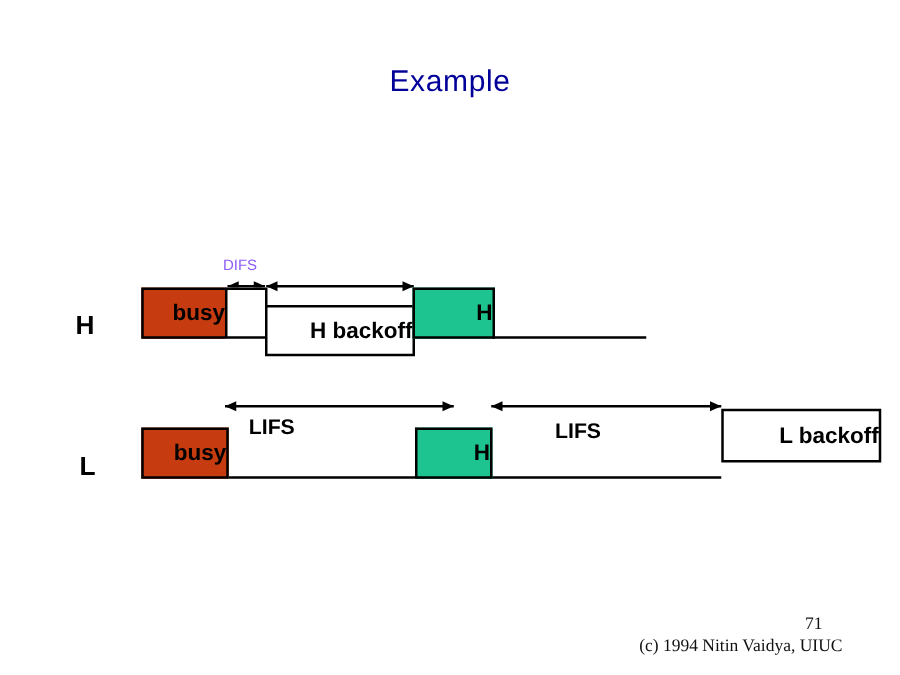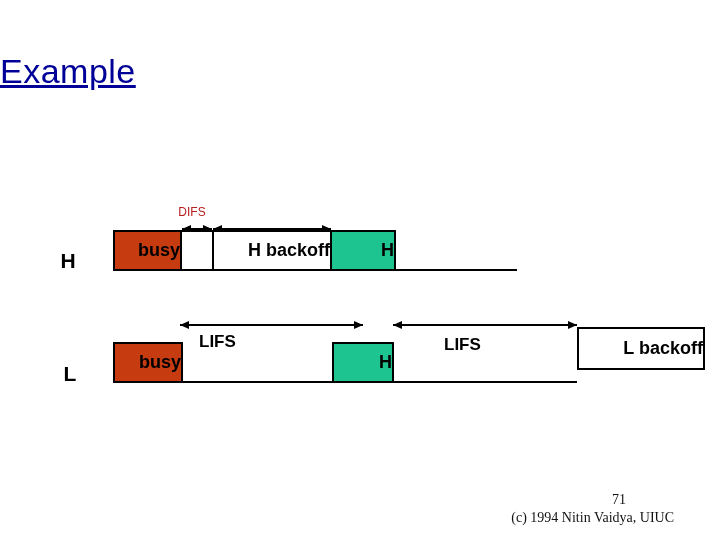--- a/index.html
+++ b/index.html
@@ -7,25 +7,24 @@
     position: relative;
     width: 720px;
     height: 540px;
     background: #ffffff;
     font-family: "Liberation Sans", sans-serif;
     overflow: hidden;
   }
   .abs { position: absolute; }
   .title {
     left: 0; right: 0; top: 52px;
-    text-align: left;
-    font-size: 34px;
+    text-align: center;
+    font-size: 24px;
     color: var(--title-text, #000099);
     letter-spacing: 0.5px;
-    text-decoration: underline;
   }
   .station {
     font-weight: bold;
     font-size: 21px;
     color: #000;
     text-align: center;
     width: 26px;
   }
   .box {
     position: absolute;
@@ -66,21 +65,21 @@
     text-align: left;
     font-weight: bold;
     font-size: 17px;
     color: #000;
   }
   .difs {
     position: absolute;
     text-align: center;
     font-size: 12px;
     font-weight: normal;
-    color: #b91c1c;
+    color: #8b5cf6;
   }
   .footer-text {
     position: absolute;
     font-family: "Liberation Serif", serif;
     font-size: 14px;
     color: #111;
     text-align: right;
   }
 </style>
 </head>
@@ -94,21 +93,21 @@
 
   <div class="abs station" style="left:55px; top:249px;">H</div>
 
   <div class="arrow" style="left:182px; top:228px; width:30px;"></div>
   <div class="arrow" style="left:213px; top:228px; width:118px;"></div>
 
   <div class="box busy" style="left:113px; top:230px; width:69px; height:41px;">
     <span>busy</span>
   </div>
   <div class="box" style="left:180px; top:230px; width:34px; height:41px;"></div>
-  <div class="box" style="left:212px; top:230px; width:120px; height:41px;">
+  <div class="box" style="left:212px; top:244px; width:120px; height:41px;">
     <span>H backoff</span>
   </div>
   <div class="box tx" style="left:330px; top:230px; width:66px; height:41px;">
     <span>H</span>
   </div>
   <div class="hline" style="left:394px; top:269px; width:123px;"></div>
 
   <div class="abs station" style="left:57px; top:362px;">L</div>
 
   <div class="arrow" style="left:180px; top:324px; width:183px;"></div>
@@ -121,16 +120,16 @@
     <span>busy</span>
   </div>
   <div class="hline" style="left:183px; top:381px; width:394px;"></div>
   <div class="box tx" style="left:332px; top:342px; width:62px; height:41px;">
     <span>H</span>
   </div>
   <div class="box" style="left:577px; top:327px; width:128px; height:43px;">
     <span>L backoff</span>
   </div>
 
-  <div class="footer-text" style="left:528px; top:492px; width:98px;">71</div>
+  <div class="footer-text" style="left:560px; top:492px; width:98px;">71</div>
   <div class="footer-text" style="left:480px; top:510px; width:194px;">(c) 1994 Nitin Vaidya, UIUC</div>
 
 </div>
 
 </body></html>

